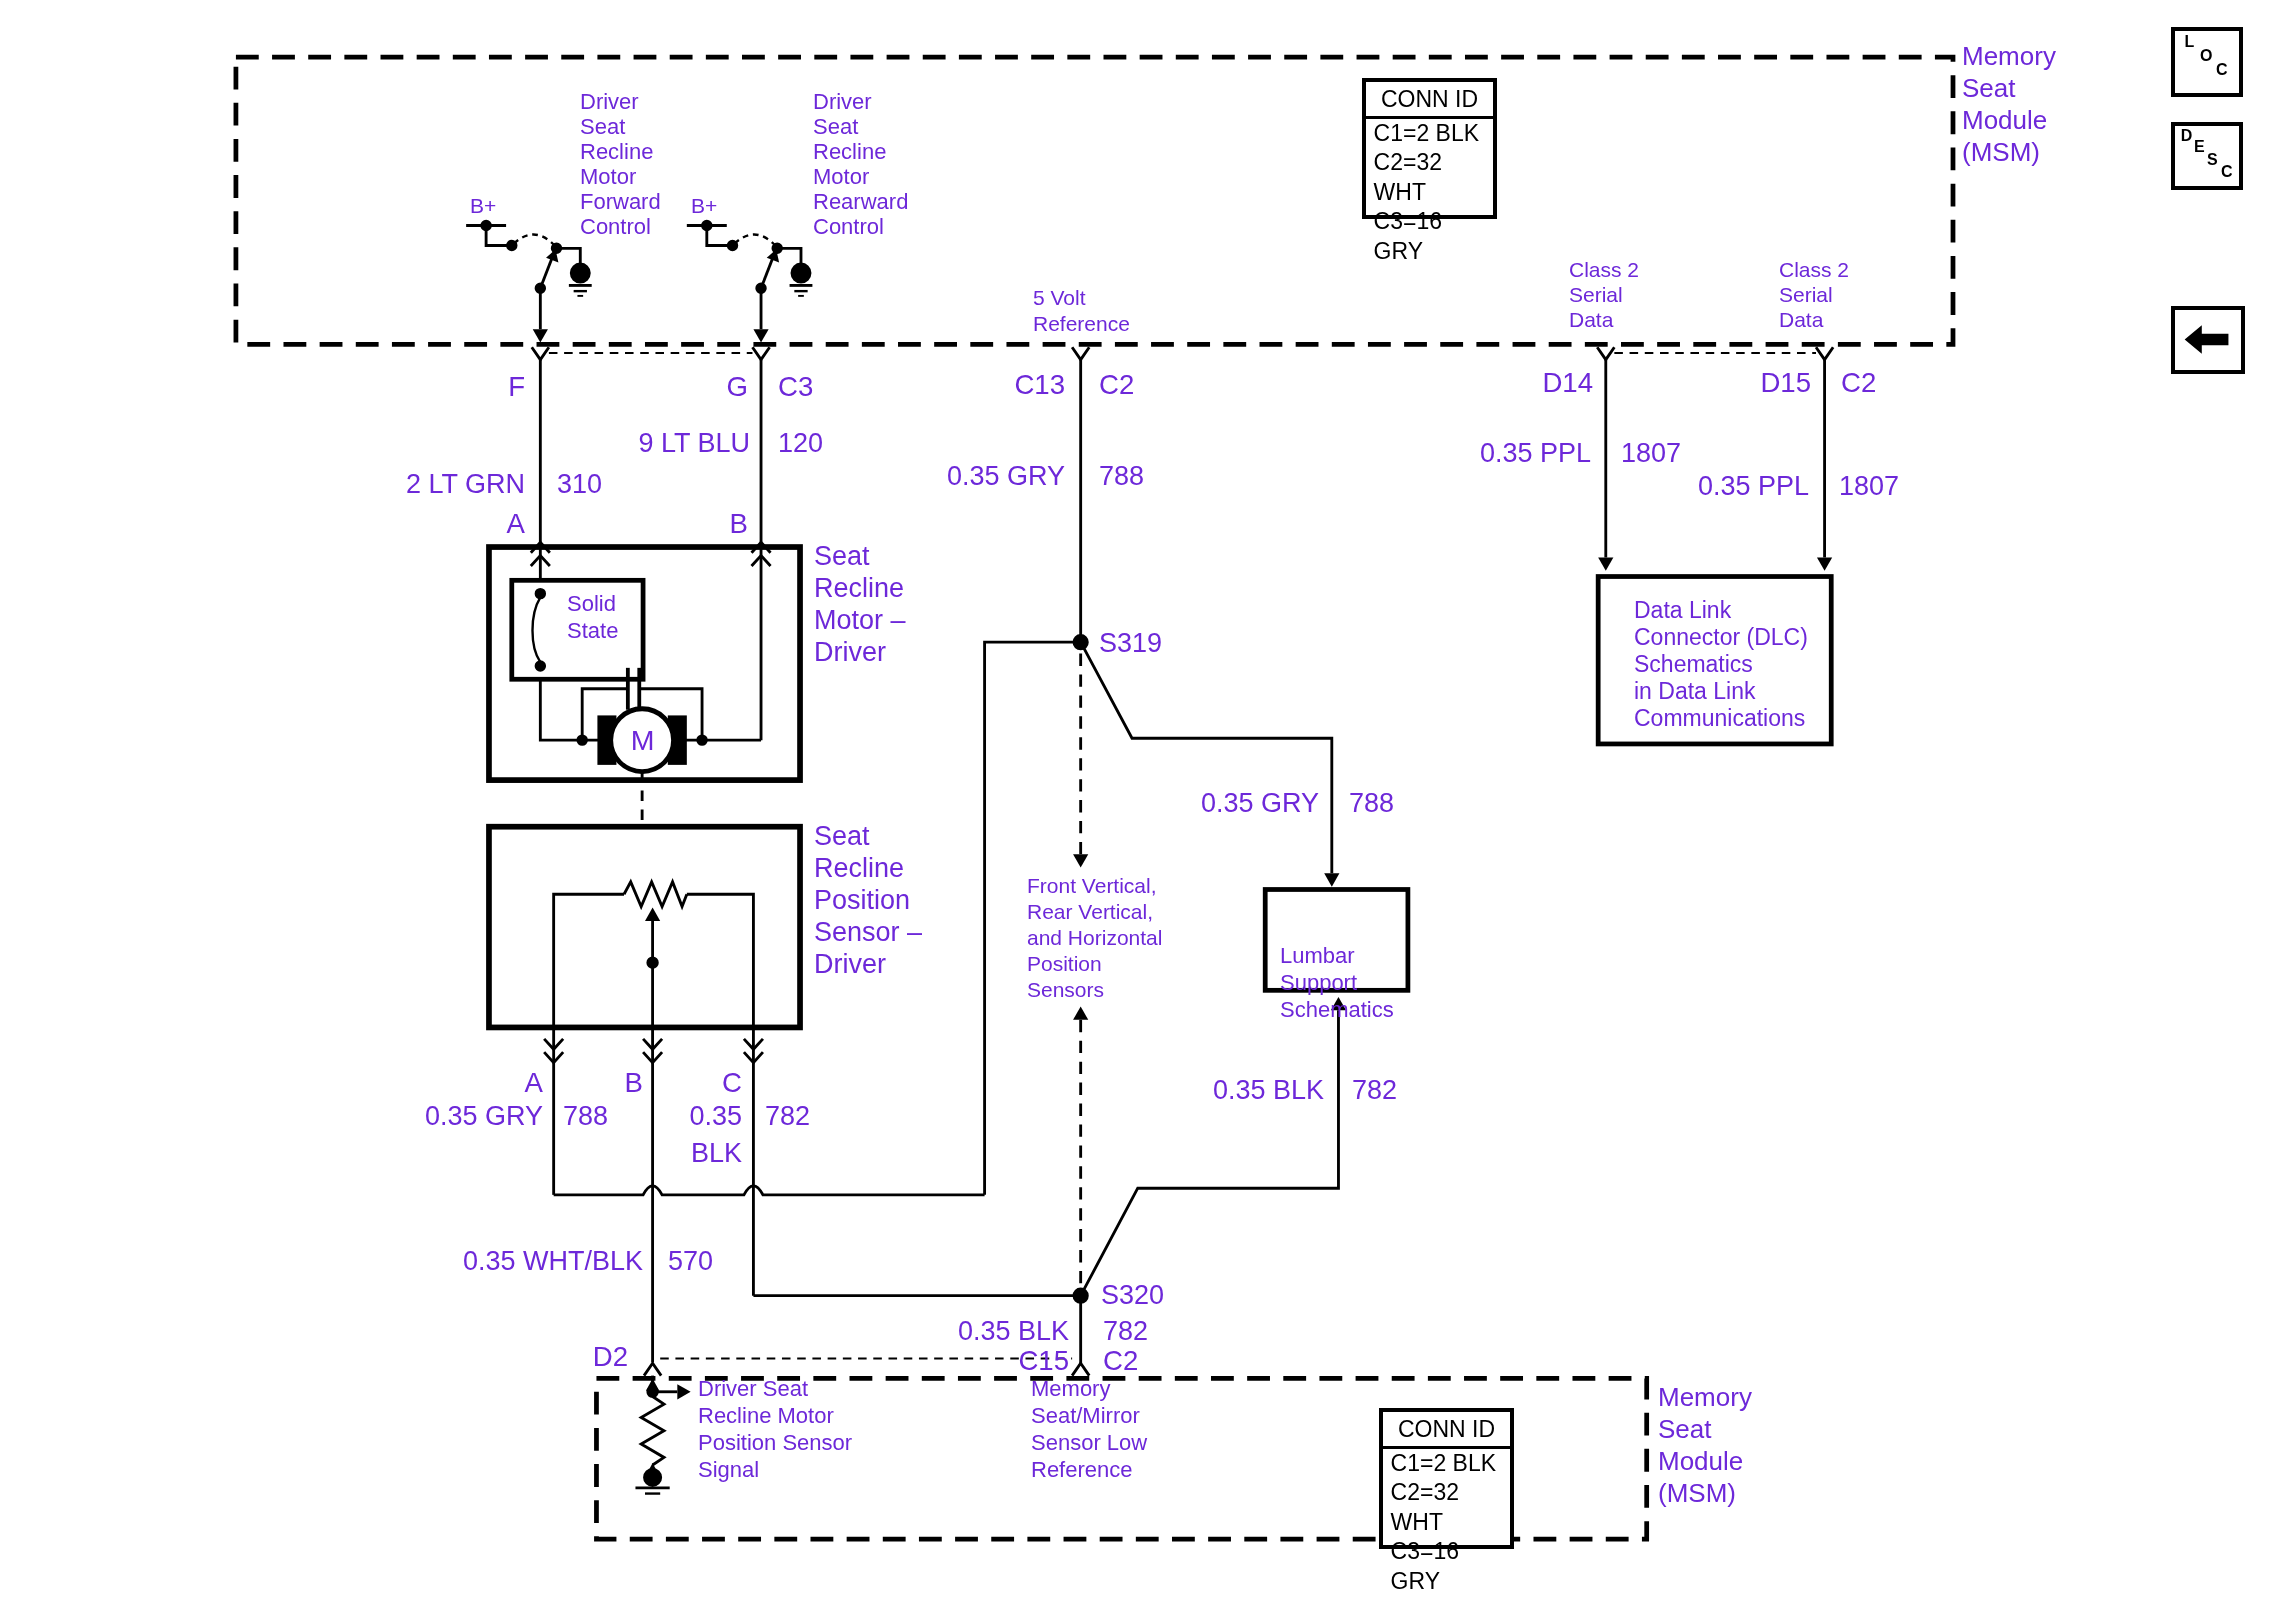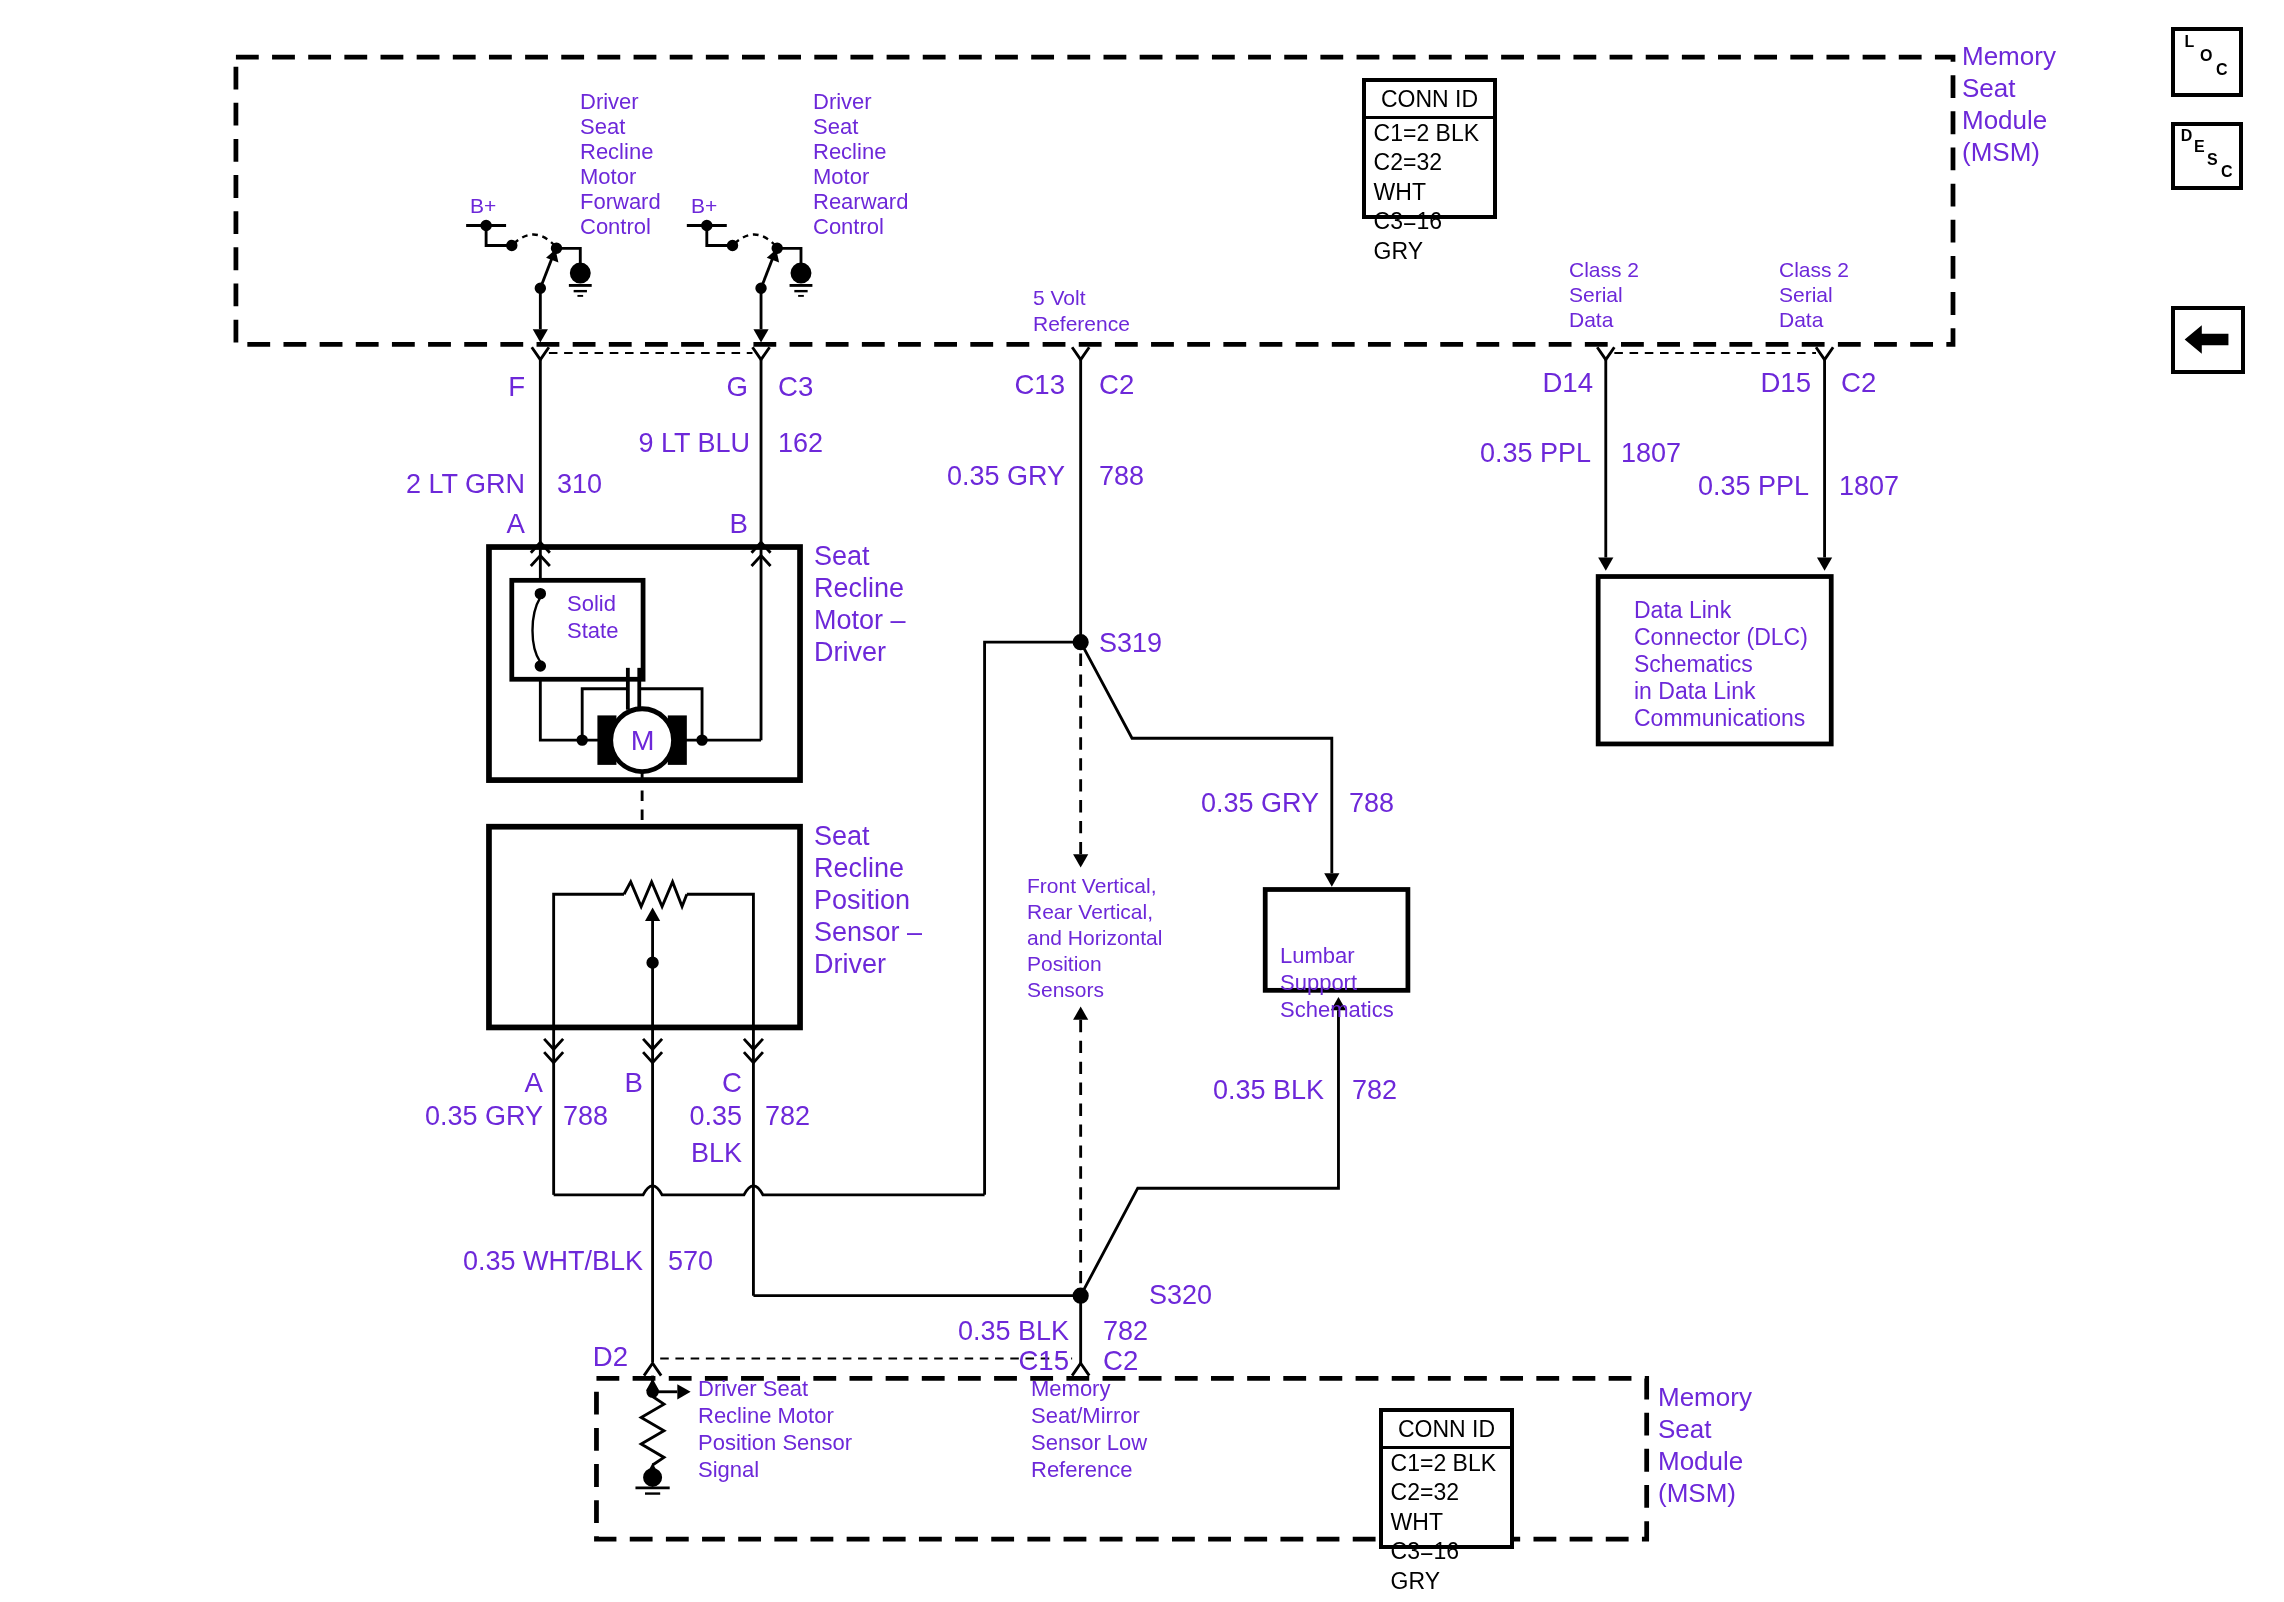--- a/index.html
+++ b/index.html
@@ -235,21 +235,21 @@
   <div class="t f29 ra" style="right:1760px; top:371px;">F</div>
   <div class="t f29 ra" style="right:1537px; top:371px;">G</div>
   <div class="t f29" style="left:778px;  top:371px;">C3</div>
   <div class="t f29 ra" style="right:1220px; top:369px;">C13</div>
   <div class="t f29" style="left:1099px; top:369px;">C2</div>
   <div class="t f29 ra" style="right:692px;  top:367px;">D14</div>
   <div class="t f29 ra" style="right:474px;  top:367px;">D15</div>
   <div class="t f29" style="left:1841px; top:367px;">C2</div>
 
   <div class="t f28 ra" style="right:1535px; top:428px;">9 LT BLU</div>
-  <div class="t f28" style="left:778px;  top:428px;">162</div>
+  <div class="t f28" style="left:778px;  top:428px;">120</div>
   <div class="t f28 ra" style="right:1760px; top:469px;text-align:center;">2 LT GRN</div>
   <div class="t f28" style="left:557px;  top:469px;">310</div>
   <div class="t f28 ra" style="right:1220px; top:461px;">0.35 GRY</div>
   <div class="t f28" style="left:1099px; top:461px;">788</div>
   <div class="t f28 ra" style="right:694px;  top:438px;">0.35 PPL</div>
   <div class="t f28" style="left:1621px; top:438px;">1807</div>
   <div class="t f28 ra" style="right:476px;  top:471px;">0.35 PPL</div>
   <div class="t f28" style="left:1839px; top:471px;">1807</div>
 
   <div class="t f29 ra" style="right:1760px; top:508px;">A</div>
@@ -260,21 +260,21 @@
   <div class="t f29 ra" style="right:1543px; top:1067px;">C</div>
   <div class="t f28 ra" style="right:1742px; top:1101px;">0.35 GRY</div>
   <div class="t f28" style="left:563px;  top:1101px;">788</div>
   <div class="t f28 ra" style="right:1543px; top:1101px;">0.35</div>
   <div class="t f28 ra" style="right:1543px; top:1138px;">BLK</div>
   <div class="t f28" style="left:765px;  top:1101px;">782</div>
   <div class="t f28 ra" style="right:1642px; top:1246px;">0.35 WHT/BLK</div>
   <div class="t f28" style="left:668px;  top:1246px;">570</div>
 
   <div class="t f28" style="left:1099px; top:628px;">S319</div>
-  <div class="t f28" style="left:1101px; top:1280px;margin-left:48px;">S320</div>
+  <div class="t f28" style="left:1101px; top:1280px;">S320</div>
 
   <div class="t f28 ra" style="right:966px; top:788px;">0.35 GRY</div>
   <div class="t f28" style="left:1349px; top:788px;">788</div>
   <div class="t f28 ra" style="right:961px; top:1075px;">0.35 BLK</div>
   <div class="t f28" style="left:1352px; top:1075px;">782</div>
   <div class="t f28 ra" style="right:1216px; top:1316px;">0.35 BLK</div>
   <div class="t f28" style="left:1103px; top:1316px;">782</div>
 
   <div class="t f29 ra" style="right:1657px; top:1341px;">D2</div>
   <div class="t f29 ra" style="right:1216px; top:1345px;">C15</div>

